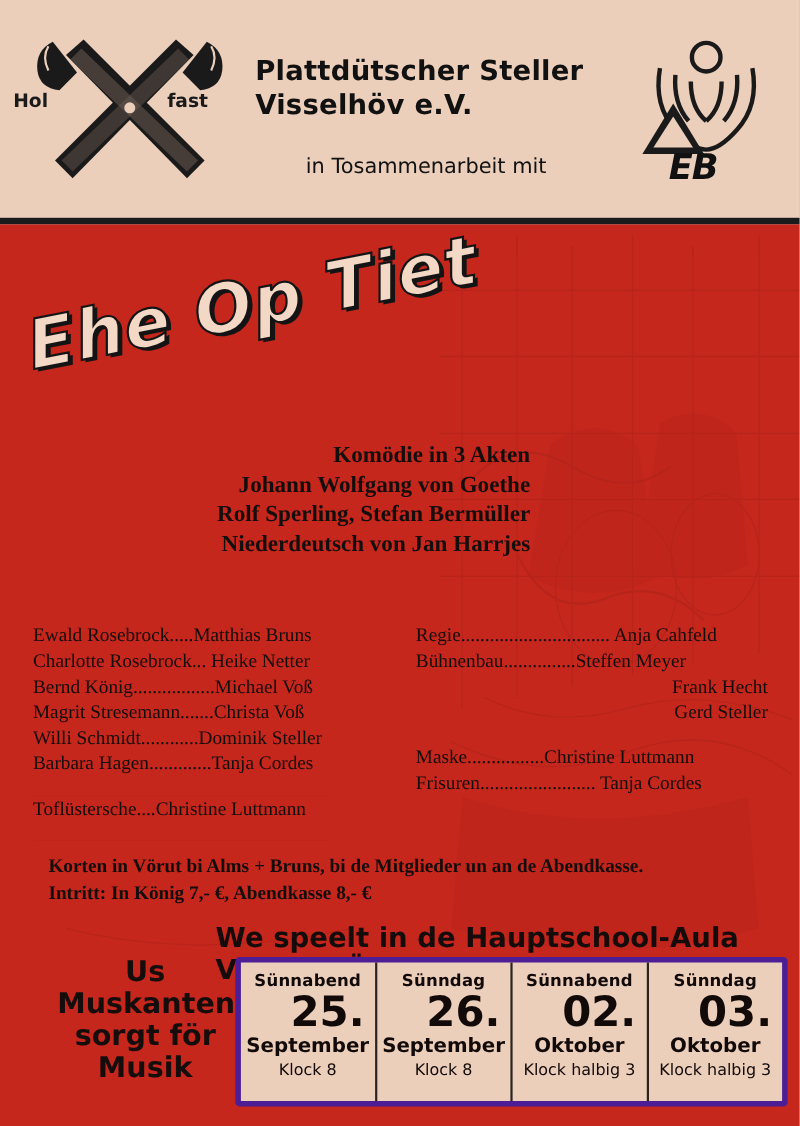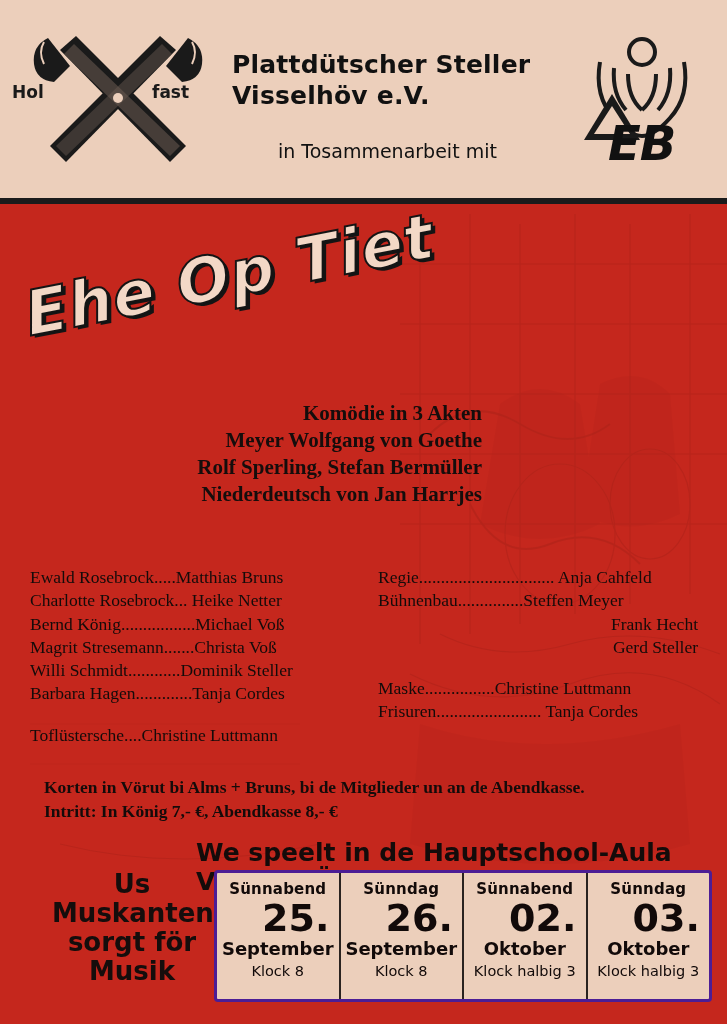--- a/index.html
+++ b/index.html
@@ -56,25 +56,25 @@
     font-size: 19px;
     color: #111;
   }
   .logo-right {
     position: absolute;
     left: 570px; top: 22px;
     width: 145px; height: 145px;
   }
   .leb-text {
     position: absolute;
-    left: 608px; top: 115px;
+    left: 608px; top: 133px;
     font-family: "DejaVu Sans", sans-serif;
     font-weight: bold;
     font-style: italic;
-    font-size: 48px;
+    font-size: 32px;
     color: #111;
     letter-spacing: -1px;
   }
 
   .header-rule {
     position: absolute;
     left: 0; top: 198px;
     width: 727px; height: 6px;
     background: #1b1b1b;
   }
@@ -176,21 +176,21 @@
     color: #150d0c;
   }
 
   
   .dates {
     position: absolute;
     left: 214px; top: 666px;
     width: 492px;
     height: 126px;
     background: #eccfbb;
-    border: 3px solid #4c1d95;
+    border: 5px solid #4c1d95;
     border-radius: 4px;
     display: flex;
   }
   .date-cell {
     flex: 1 1 0;
     position: relative;
     text-align: center;
     padding-top: 7px;
     color: #120a09;
   }
@@ -284,21 +284,21 @@
       <path d="M500 200 q40-30 80 0 l20 120 q-60 30-120 0 z"></path>
       <path d="M600 180 q40-20 70 10 l10 120 q-50 25-100 0 z"></path>
       <path d="M420 520 q120 40 260 0 l10 120 q-140 40-280 0 z"></path>
     </g>
   </svg>
 
   <div class="title">Ehe Op Tiet</div>
 
   <div class="credits">
     <div>Komödie in 3 Akten</div>
-    <div>Meyer Wolfgang von Goethe</div>
+    <div>Johann Wolfgang von Goethe</div>
     <div>Rolf Sperling, Stefan Bermüller</div>
     <div>Niederdeutsch von Jan Harrjes</div>
   </div>
 
   <div class="cast">
     <div class="cast-col-left">
       <div class="cast-row">Ewald Rosebrock.....Matthias Bruns</div>
       <div class="cast-row">Charlotte Rosebrock... Heike Netter</div>
       <div class="cast-row">Bernd König.................Michael Voß</div>
       <div class="cast-row">Magrit Stresemann.......Christa Voß</div>

